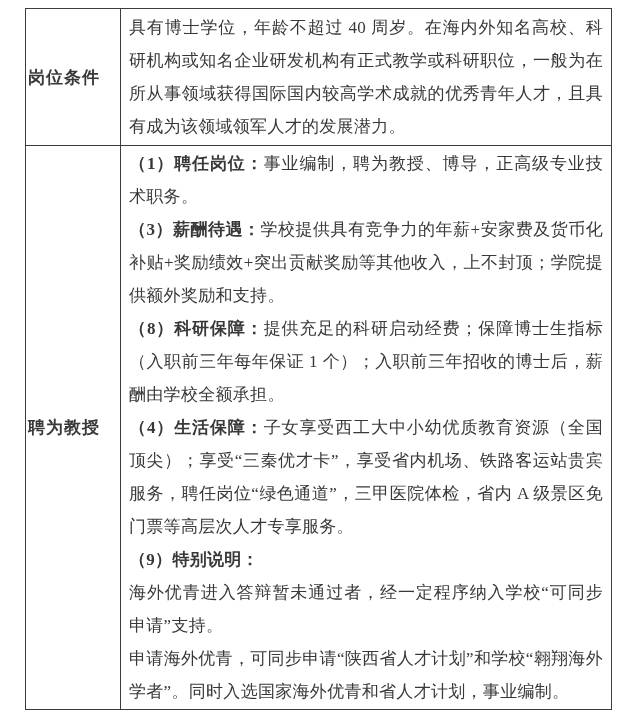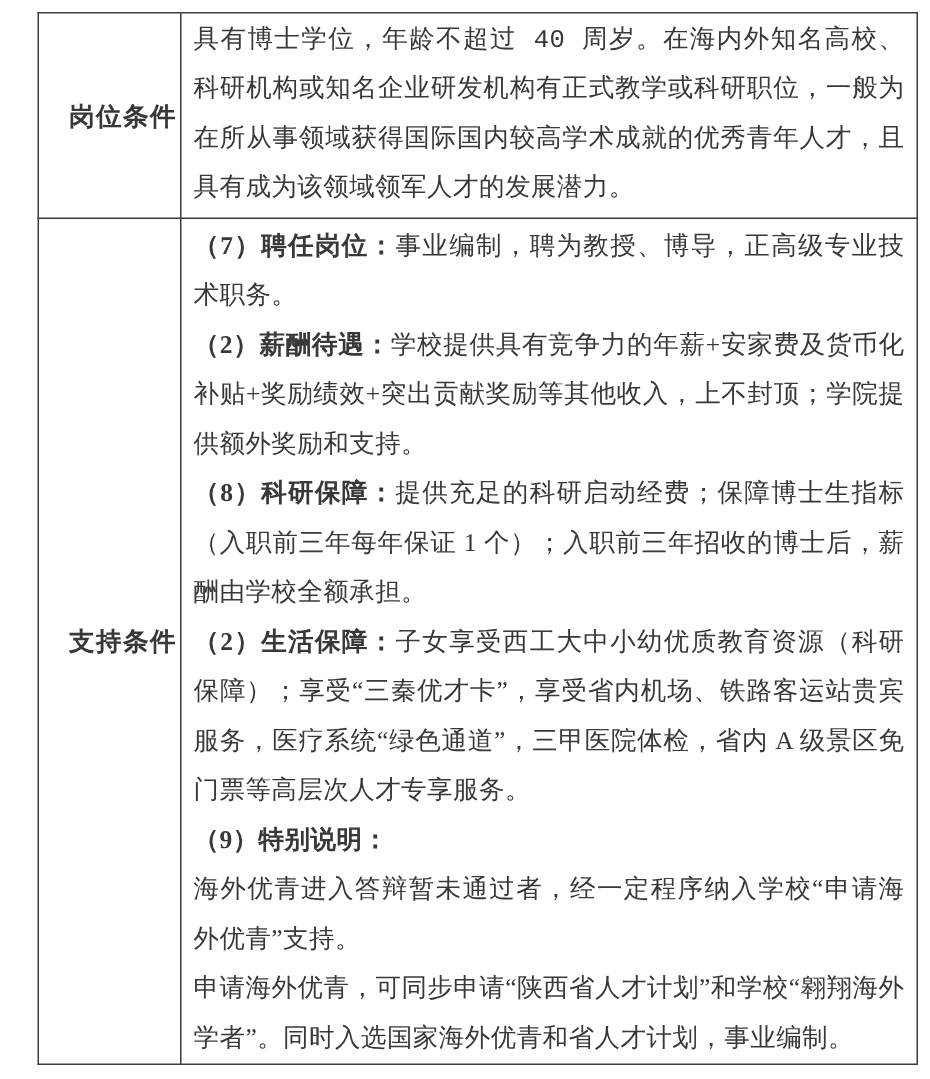--- a/index.html
+++ b/index.html
@@ -26,31 +26,31 @@
     border-collapse: collapse;
     table-layout: fixed;
   }
   table.cond-table td {
     border: 1px solid #3c3c3c;
     vertical-align: middle;
     background: #ffffff;
   }
   td.label-cell {
     width: 90px;
-    text-align: right;
+    text-align: left;
     font-weight: bold;
     font-size: 17px;
     letter-spacing: 1px;
     padding: 0 2px;
   }
   td.content-cell {
     padding: 1px 8px 1px 8px;
     font-size: 17px;
   }
-  tr.row-position td { height: 134px; font-family: Liberation Mono, monospace; }
+  tr.row-position td { height: 134px; }
   tr.row-support td { height: 561px; }
   .para {
     margin: 0;
     text-align: justify;
     line-height: 33px;
     letter-spacing: 0.3px;
     word-break: break-all;
   }
   .para b { font-weight: bold; }
 </style>
@@ -63,27 +63,27 @@
       <tr class="row-position">
         <td class="label-cell">
           <span>岗位条件</span>
         </td>
         <td class="content-cell">
           <p class="para">具有博士学位，年龄不超过 40 周岁。在海内外知名高校、科研机构或知名企业研发机构有正式教学或科研职位，一般为在所从事领域获得国际国内较高学术成就的优秀青年人才，且具有成为该领域领军人才的发展潜力。</p>
         </td>
       </tr>
       <tr class="row-support">
         <td class="label-cell">
-          <span>支持条件</span>
+          <span>聘为教授</span>
         </td>
         <td class="content-cell">
-          <p class="para"><b>（7）聘任岗位：</b><span>事业编制，聘为教授、博导，正高级专业技术职务。</span></p>
-          <p class="para"><b>（2）薪酬待遇：</b><span>学校提供具有竞争力的年薪+安家费及货币化补贴+奖励绩效+突出贡献奖励等其他收入，上不封顶；学院提供额外奖励和支持。</span></p>
+          <p class="para"><b>（1）聘任岗位：</b><span>事业编制，聘为教授、博导，正高级专业技术职务。</span></p>
+          <p class="para"><b>（3）薪酬待遇：</b><span>学校提供具有竞争力的年薪+安家费及货币化补贴+奖励绩效+突出贡献奖励等其他收入，上不封顶；学院提供额外奖励和支持。</span></p>
           <p class="para"><b>（8）科研保障：</b><span>提供充足的科研启动经费；保障博士生指标（入职前三年每年保证 1 个）；入职前三年招收的博士后，薪酬由学校全额承担。</span></p>
-          <p class="para"><b>（2）生活保障：</b><span>子女享受西工大中小幼优质教育资源（科研保障）；享受“三秦优才卡”，享受省内机场、铁路客运站贵宾服务，医疗系统“绿色通道”，三甲医院体检，省内 A 级景区免门票等高层次人才专享服务。</span></p>
+          <p class="para"><b>（4）生活保障：</b><span>子女享受西工大中小幼优质教育资源（全国顶尖）；享受“三秦优才卡”，享受省内机场、铁路客运站贵宾服务，聘任岗位“绿色通道”，三甲医院体检，省内 A 级景区免门票等高层次人才专享服务。</span></p>
           <p class="para"><b>（9）特别说明：</b><span></span></p>
-          <p class="para">海外优青进入答辩暂未通过者，经一定程序纳入学校“申请海外优青”支持。</p>
+          <p class="para">海外优青进入答辩暂未通过者，经一定程序纳入学校“可同步申请”支持。</p>
           <p class="para">申请海外优青，可同步申请“陕西省人才计划”和学校“翱翔海外学者”。同时入选国家海外优青和省人才计划，事业编制。</p>
         </td>
       </tr>
     </tbody>
   </table>
 </div>
 
 </body></html>

